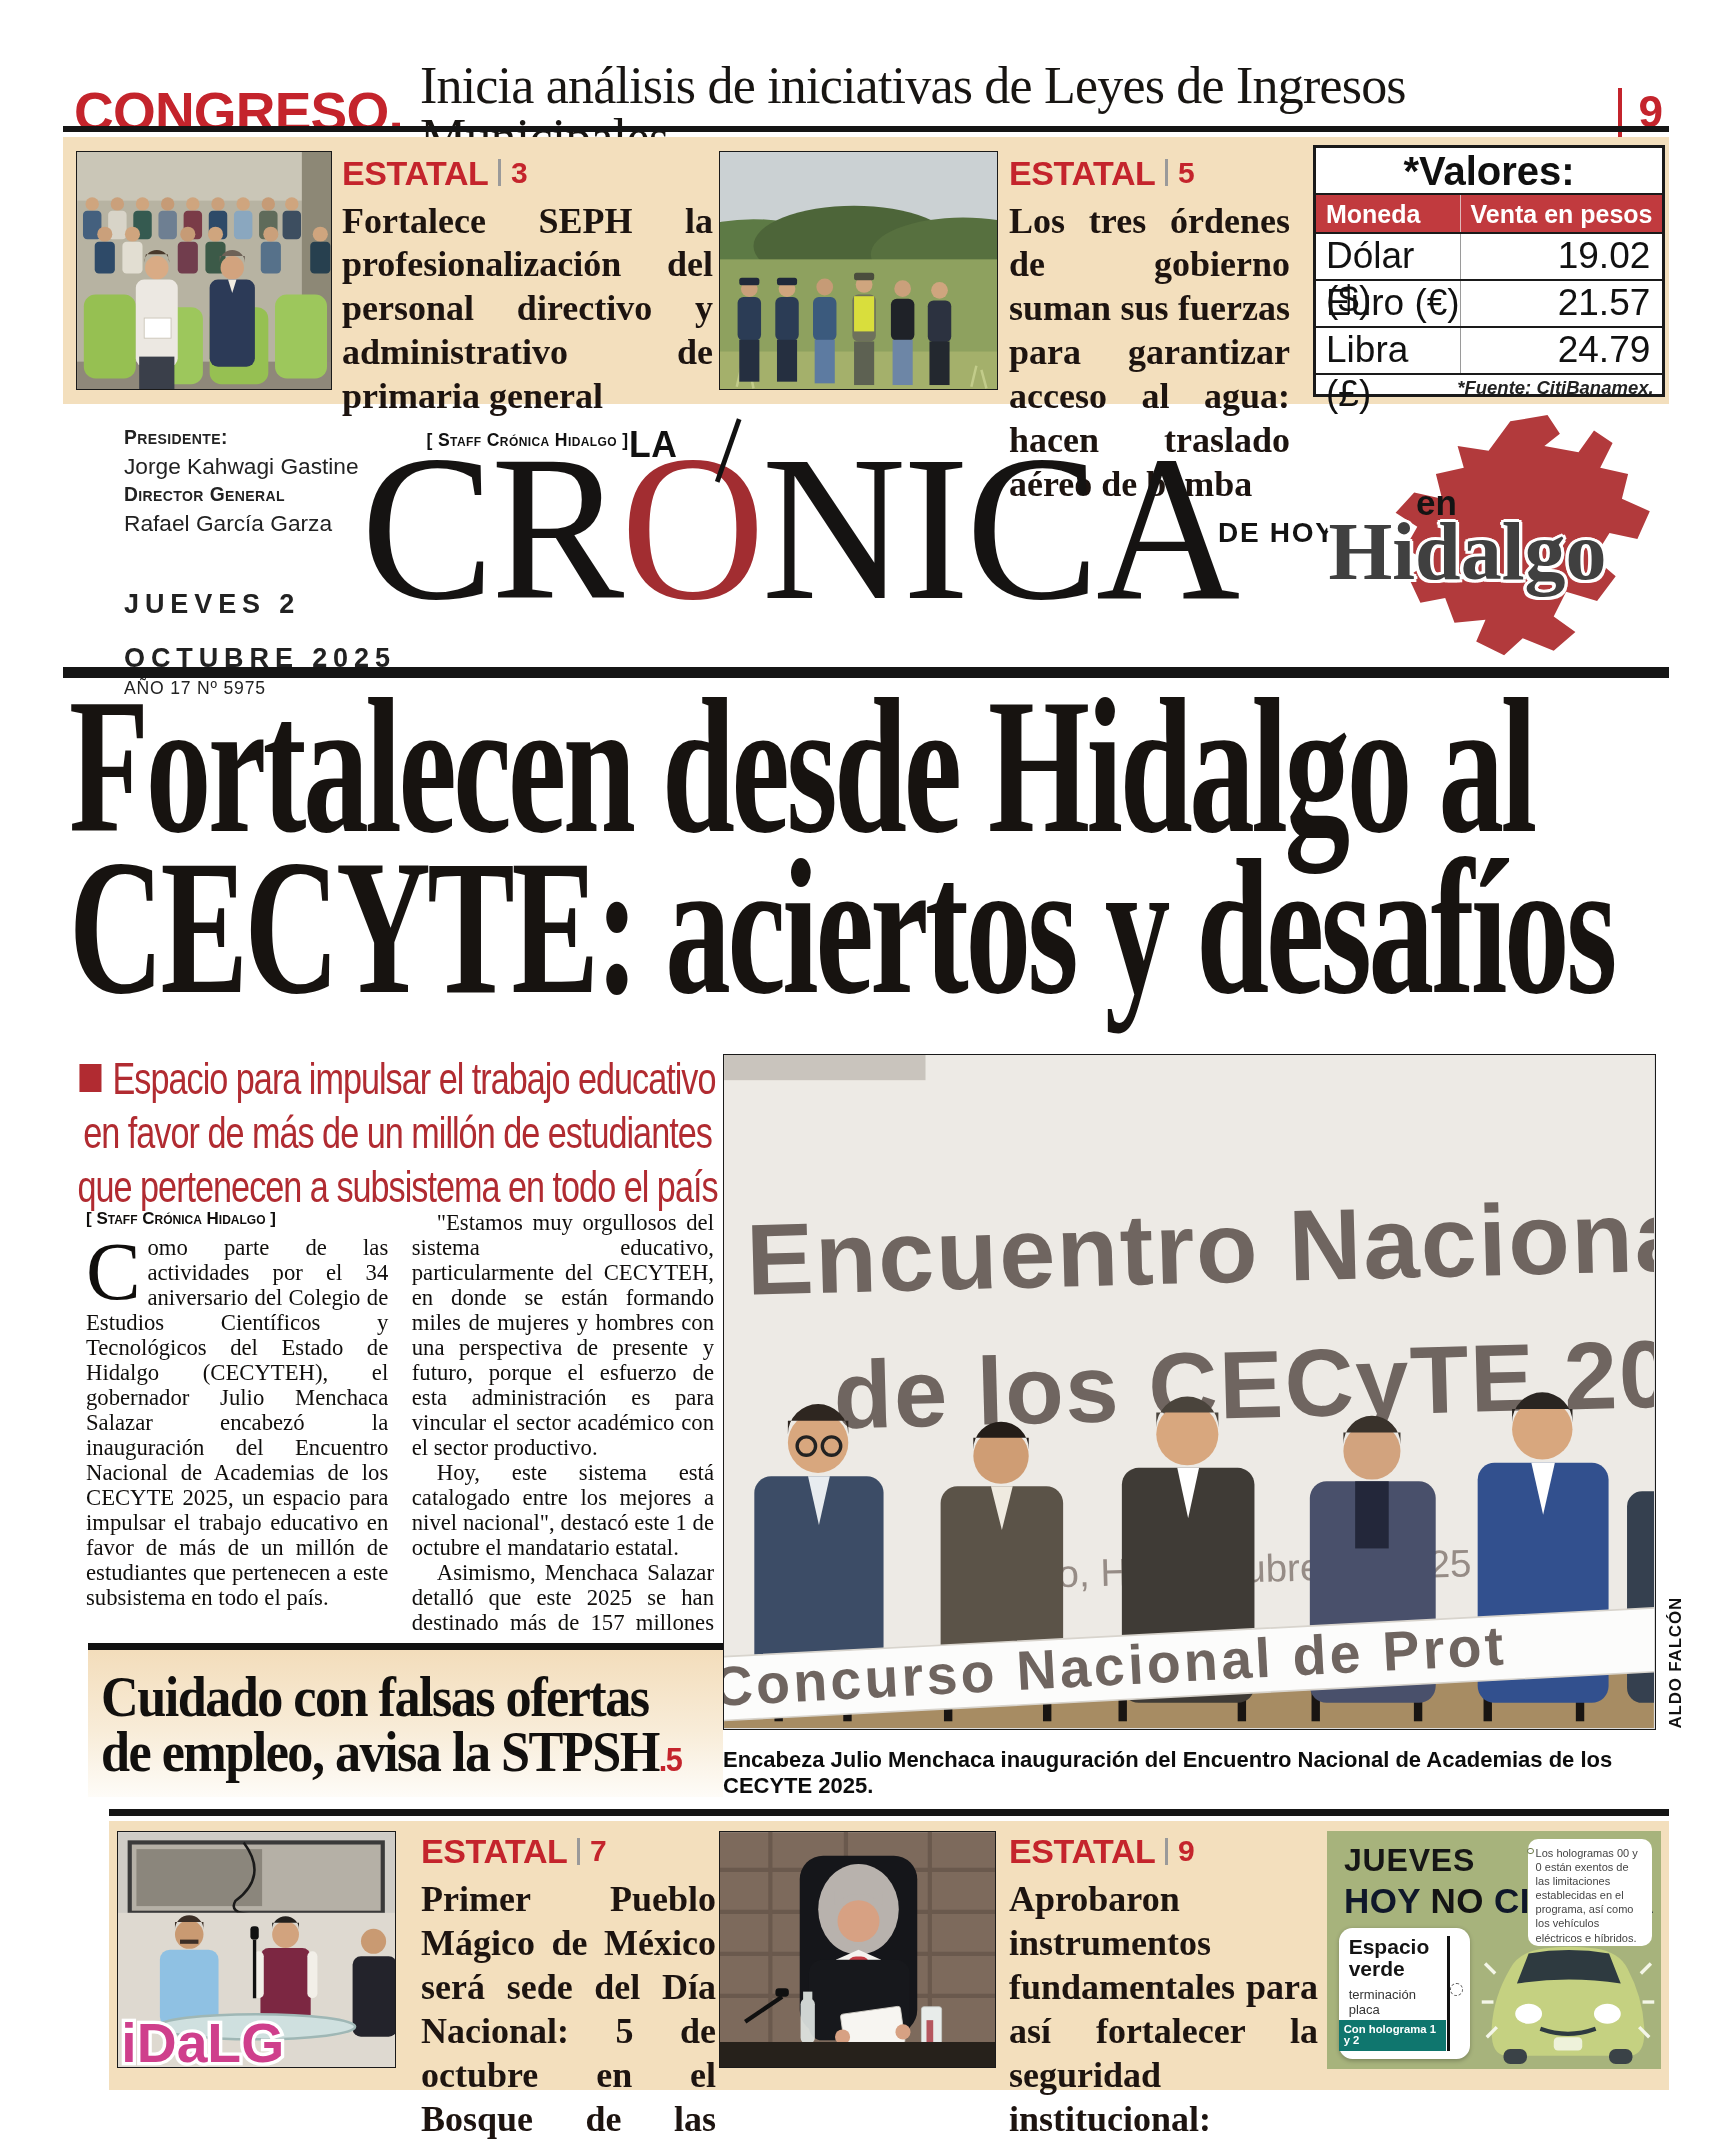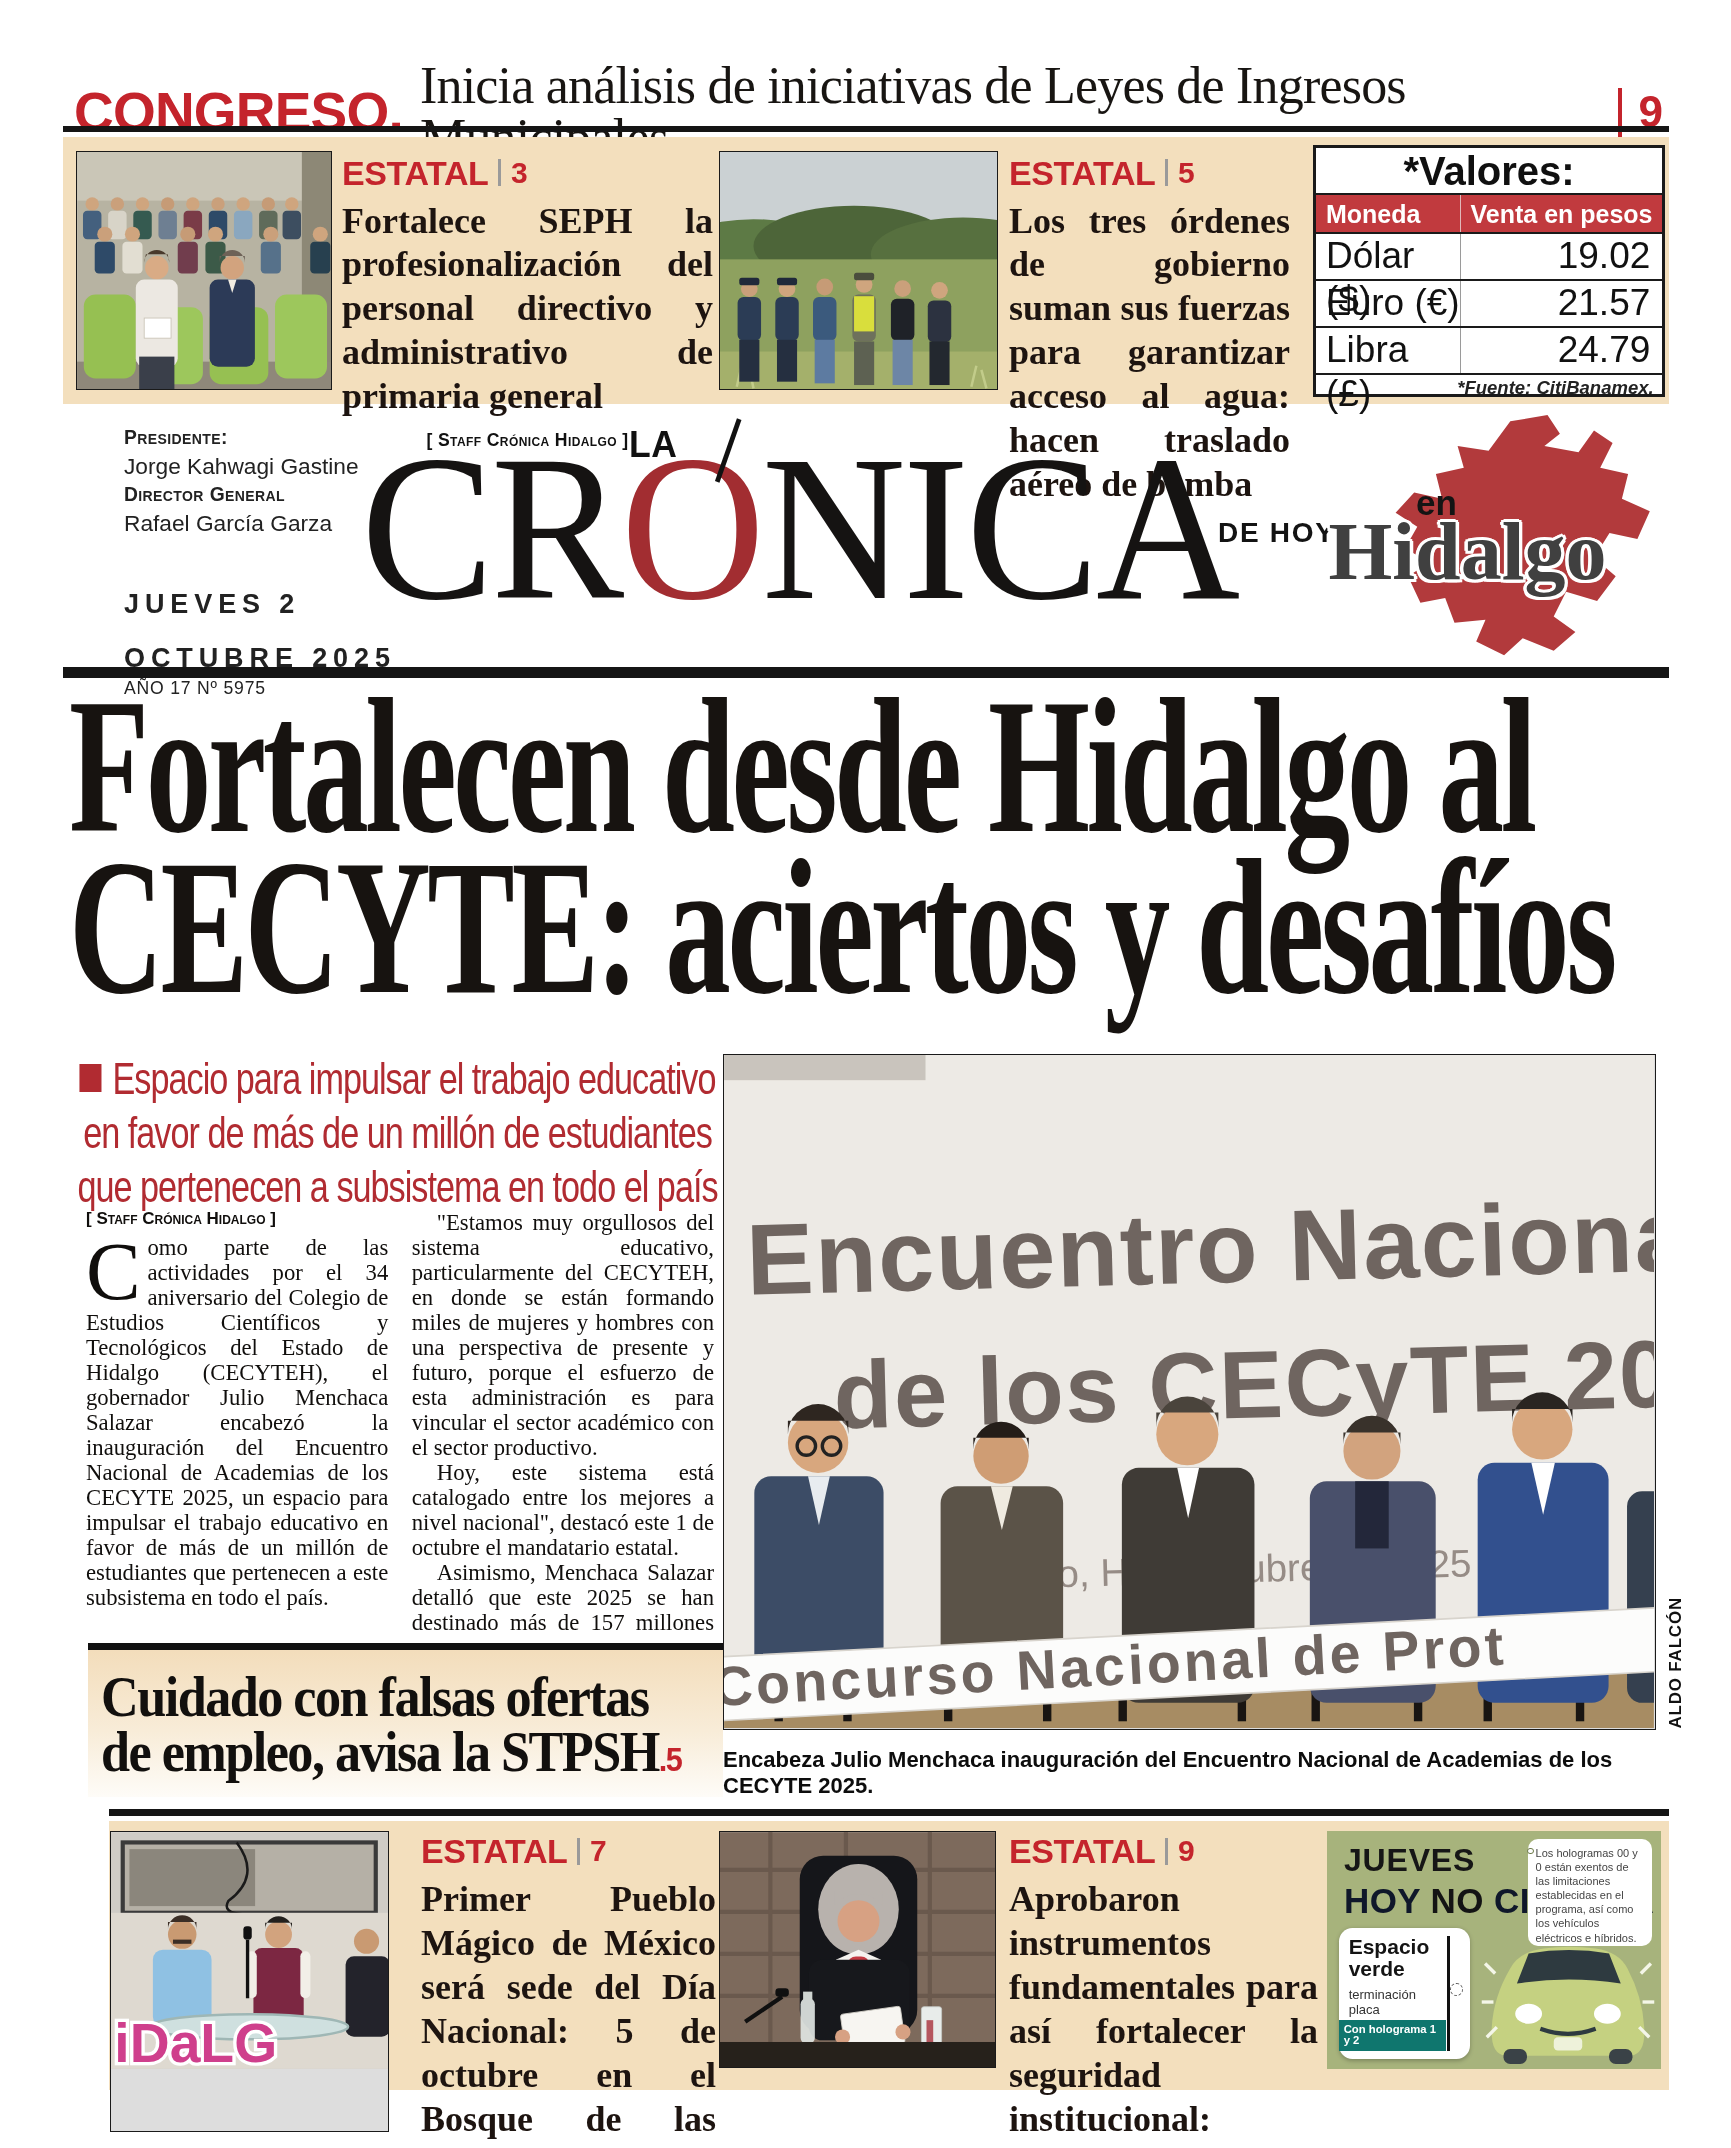--- a/index.html
+++ b/index.html
@@ -375,21 +375,21 @@
 <div class="abs caption">Encabeza Julio Menchaca inauguración del Encuentro Nacional de Academias de los CECYTE 2025.</div>
 
 <div class="abs stpsh">
   <div class="sline">Cuidado con falsas ofertas</div>
   <div class="sline"><span>de empleo, avisa la STPSH</span><span class="jump5">.5</span></div>
 </div>
 <div class="abs rule rule3"></div>
 
 <div class="abs botstrip">
 
-  <div class="abs photo" style="left:1px;top:10px;width:279px;height:301px">
+  <div class="abs photo" style="left:8px;top:10px;width:279px;height:237px">
     <svg viewBox="0 0 333 282" width="279" height="237">
       <rect width="333" height="282" fill="#cfccc6"></rect>
       <rect x="14" y="12" width="302" height="84" fill="#b5b0a6" stroke="#3a3a3a" stroke-width="5"></rect>
       <rect x="22" y="20" width="150" height="68" fill="#8b867c"></rect>
       <path d="M150 12 q30 40 -10 70 q-8 14 18 16" stroke="#1a1a1a" stroke-width="3" fill="none"></path>
       <rect y="96" width="333" height="186" fill="#ded9d0"></rect>
       <circle cx="85" cy="122" r="17" fill="#c99a72"></circle>
         <path d="M68 116 a17 17 0 0 1 34 0 l0 -9 -34 0 Z" fill="#3b2e26"></path>
         <rect x="74" y="128" width="22" height="5" fill="#3b2e26"></rect>
       <rect x="50" y="140" width="70" height="92" rx="12" fill="#8fc1e3"></rect>

